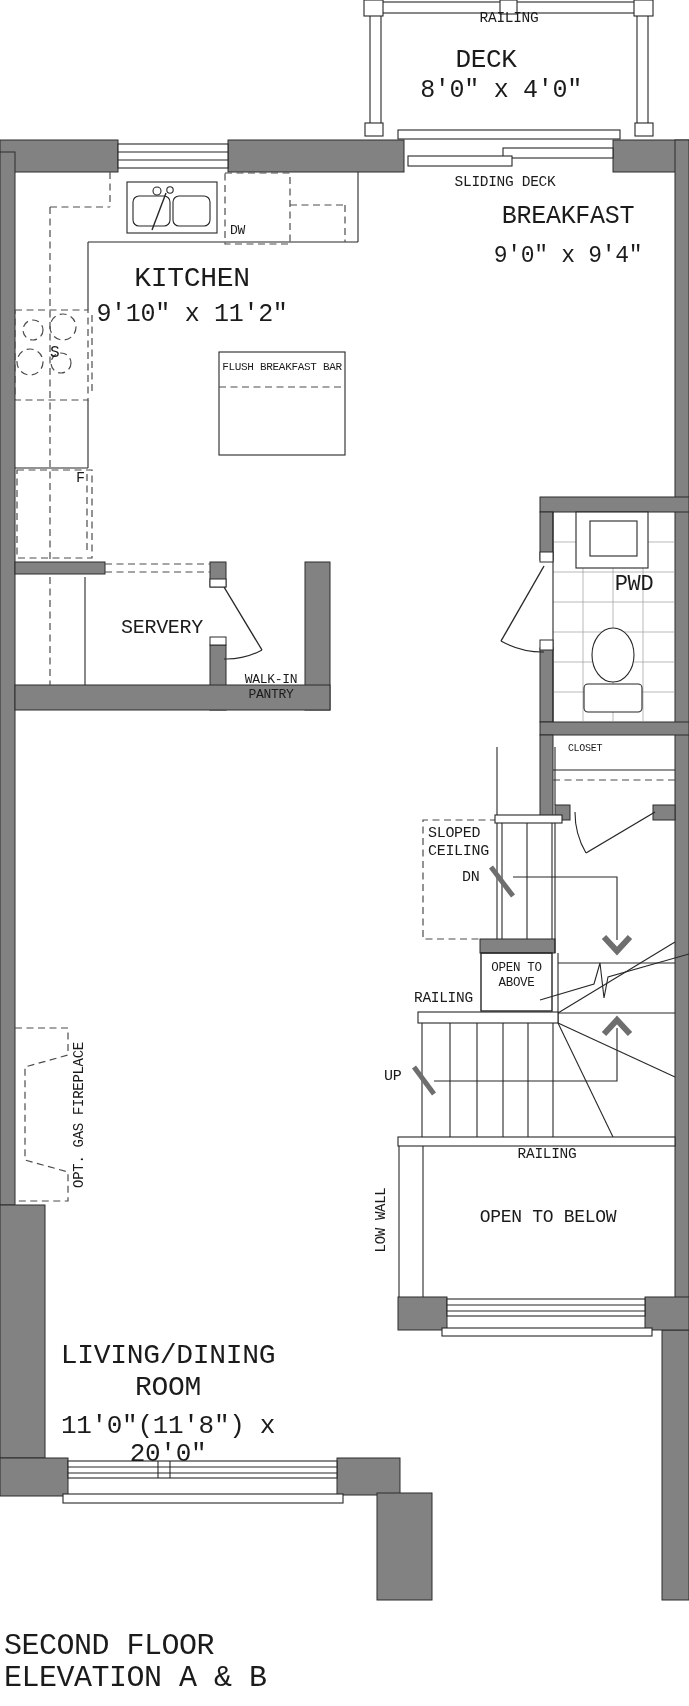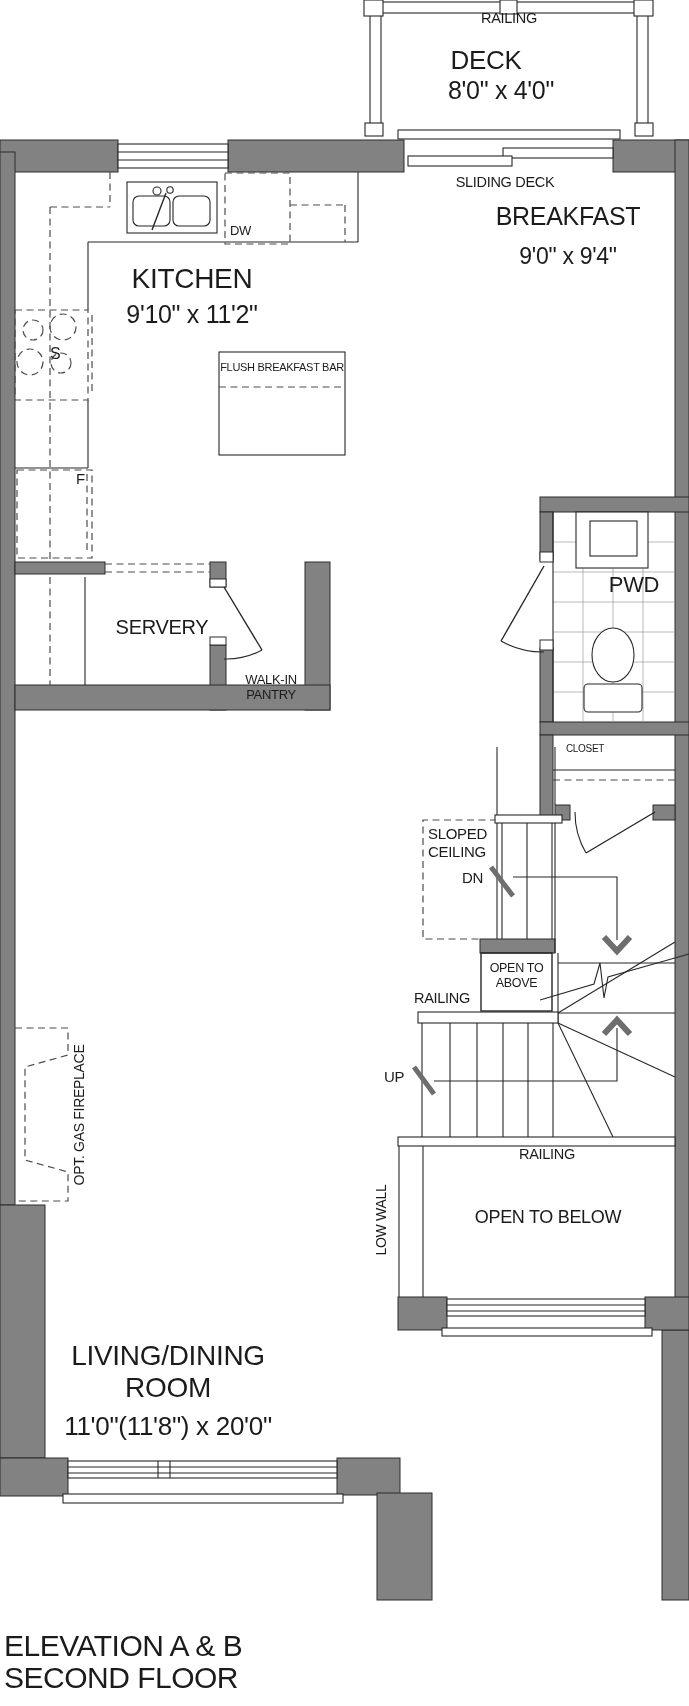--- a/index.html
+++ b/index.html
@@ -1,17 +1,17 @@
 <!DOCTYPE html>
 <html style="--wall: #828282; --arrow: #6e6e6e;"><head>
 <meta charset="utf-8">
 <style>
   html,body{margin:0;padding:0;background:#fff}
   #canvas{position:relative;width:689px;height:1706px;background:#fff;overflow:hidden;
-          font-family:Liberation Sans, sans-serif;color:#1b1b1b}
+          font-family:Liberation Mono, monospace;color:#1b1b1b}
   svg{position:absolute;left:0;top:0}
   .wall{fill:var(--wall,#828282);stroke:#2c2c2c;stroke-width:1}
   .jamb{fill:#fff;stroke:#2c2c2c;stroke-width:1}
   .ln{stroke:#272727;stroke-width:1.1;fill:none}
   .ln2{stroke:#272727;stroke-width:1.4;fill:none}
   .lnw{fill:#fff;stroke:#272727;stroke-width:1.1}
   .dash{stroke:#4c4c4c;stroke-width:1.2;fill:none;stroke-dasharray:7 4.5}
   .grid{stroke:#9c9c9c;stroke-width:0.7;fill:none}
   .arrow{stroke:var(--arrow,#6e6e6e);stroke-width:6;fill:none}
   .tick{stroke:var(--arrow,#6e6e6e);stroke-width:5;fill:none}
@@ -261,17 +261,17 @@
   <div class="lbl c" style="left:487px;top:1147px;width:120px;font-size:14.5px">RAILING</div>
   <div class="lbl c" style="left:458px;top:1208px;width:180px;font-size:18px">OPEN TO BELOW</div>
 
   <div class="lbl c rot" style="left:312px;top:1212px;width:140px;height:16px;font-size:14px">LOW WALL</div>
   <div class="lbl c rot" style="left:0px;top:1107px;width:160px;height:16px;font-size:14px">OPT. GAS FIREPLACE</div>
 
   <div class="lbl c" style="left:38px;top:1340px;width:260px;font-size:28px;line-height:1.14">LIVING/DINING ROOM</div>
   <div class="lbl c" style="left:18px;top:1412px;width:300px;font-size:26px">11'0"(11'8") x 20'0"</div>
 
   <div class="lbl" style="left:4px;top:1630px;font-size:30px;letter-spacing:-0.5px">
+    <div>SECOND FLOOR</div>
     <div>ELEVATION A &amp; B</div>
-    <div>SECOND FLOOR</div>
   </div>
 
 </div>
 
 </body></html>

